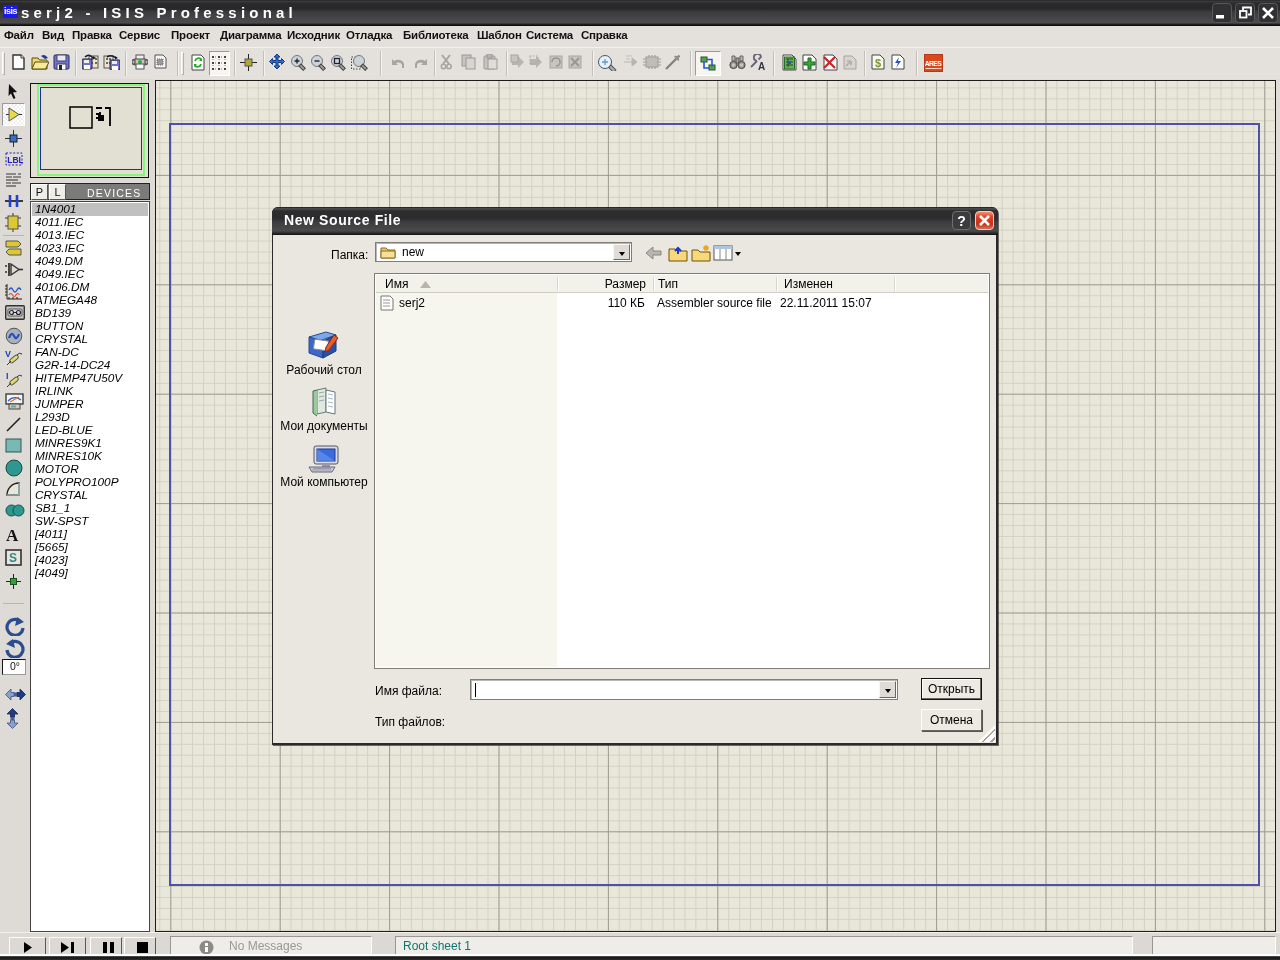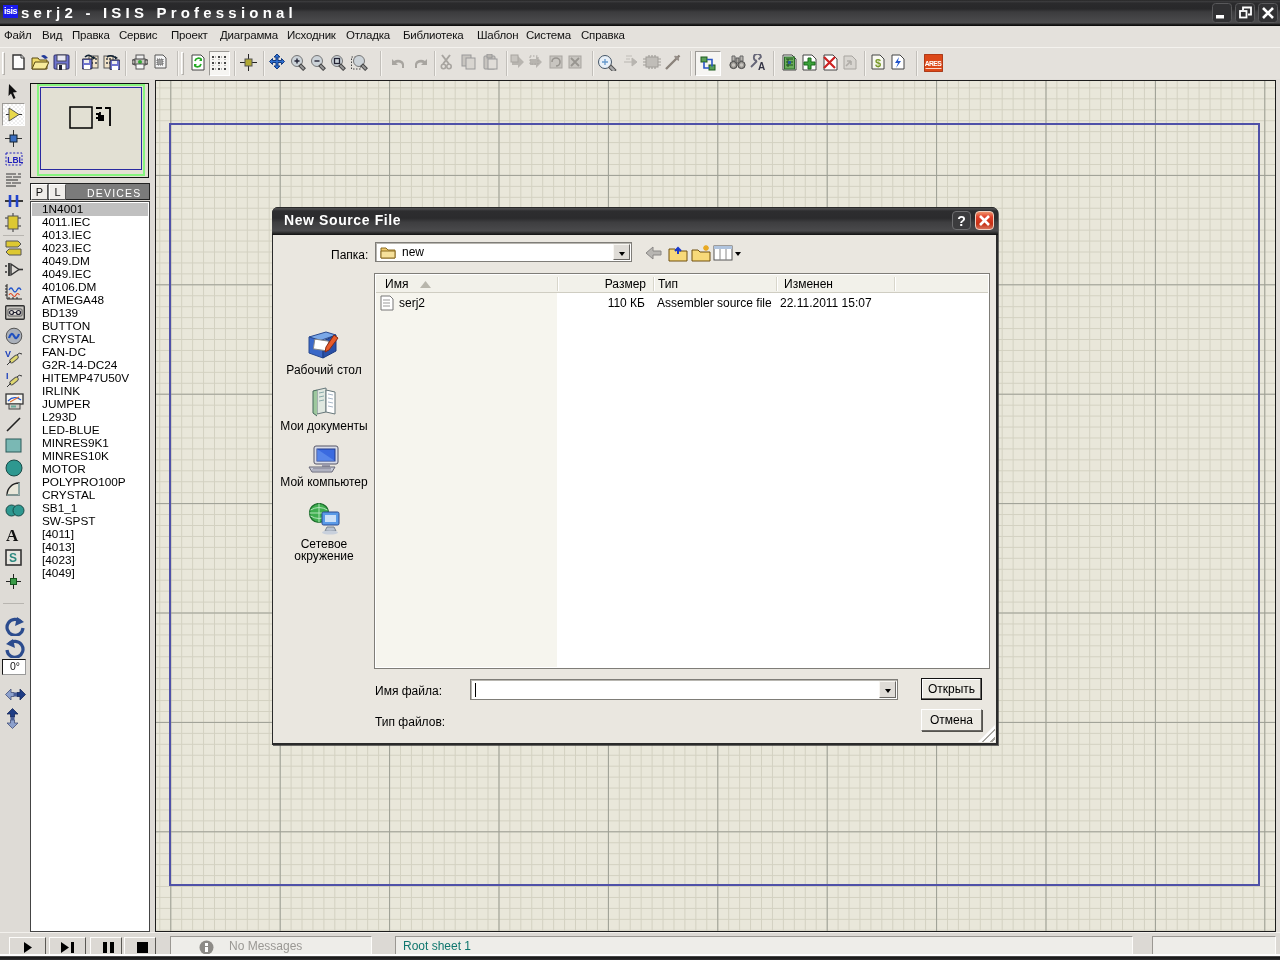--- a/index.html
+++ b/index.html
@@ -7,40 +7,40 @@
 #app *{box-sizing:border-box;}
 
 #titlebar{position:absolute;left:0;top:0;width:1280px;height:26px;
  background:linear-gradient(180deg,#1b1b1b 0%,#3f3f41 4%,#2a2a2c 12%,#28282a 34%,#3c3c3e 46%,#454547 70%,#4c4c4e 88%,#1e1e1e 94%,#060606 100%);}
 #isislogo{position:absolute;left:3px;top:5px;width:15px;height:13px;background:#1a1aee;border:0;}
 #isislogo span{position:absolute;left:1px;top:1px;font-weight:bold;font-size:9px;color:#fff;letter-spacing:-0.5px;}
 #title-text{position:absolute;left:21px;top:4px;color:#fff;font-size:15px;font-weight:bold;letter-spacing:4.2px;}
 .wbtn{position:absolute;top:3px;height:20px;width:20px;color:#fff;}
 
 #menubar{position:absolute;left:0;top:26px;width:1280px;height:21px;background:#e4e1dc;}
-#menubar span{position:absolute;top:3px;font-size:11.5px;color:#111;letter-spacing:-0.2px;}
+#menubar span{position:absolute;top:3px;font-size:11.5px;color:#111;letter-spacing:-0.2px;font-weight:bold;}
 
 #toolbar{position:absolute;left:0;top:47px;width:1280px;height:32px;background:#e4e1dc;border-top:1px solid #f4f2ee;}
 #toolbar svg{position:absolute;top:6px;}
 .tsep{position:absolute;top:3px;width:2px;height:25px;border-left:1px solid #c2bfba;border-right:1px solid #f5f3ef;}
 .thandle{position:absolute;top:4px;width:3px;height:23px;background:#eceae6;border:1px solid #fff;border-right-color:#b5b2ad;border-bottom-color:#b5b2ad;}
 .pressedbox{position:absolute;background:#f6f5f2;border:1px solid #9c9a96;border-right-color:#fff;border-bottom-color:#fff;}
 
 #leftstrip{position:absolute;left:0;top:79px;width:27px;height:853px;background:#dedbd6;text-align:center;}
 #leftstrip svg{position:absolute;left:5px;}
 
 #sidepanel{position:absolute;left:27px;top:79px;width:128px;height:853px;background:#dedbd6;}
 #minimap{position:absolute;left:3px;top:4px;width:119px;height:95px;background:#e2e0d3;border:1px solid #111;}
 #minimap .green{position:absolute;left:6px;top:0px;right:3px;bottom:1px;border:2px solid #86f47e;}
 #minimap .inner{position:absolute;left:9px;top:2.5px;right:6px;bottom:7px;background:#e2e0d3;border:1px solid #2a2aa0;}
 #plhdr{position:absolute;left:3px;top:104px;width:120px;height:17px;background:#7b7b7b;border:1px solid #222;}
 .plbtn{position:absolute;top:0px;width:17px;height:16px;background:#efedea;border:1px solid #555;border-top-color:#fff;border-left-color:#fff;font-size:11px;color:#111;text-align:center;line-height:14px;}
 #devtitle{position:absolute;left:56px;top:2.5px;color:#fff;font-size:10.5px;letter-spacing:1.2px;}
 #devlist{position:absolute;left:3px;top:122px;width:120px;height:731px;background:#fff;border:1px solid #444;font-size:11.8px;color:#000;}
-#devlist .row{position:absolute;left:1px;right:1px;height:13px;padding-left:10px;line-height:13px;white-space:nowrap;}
+#devlist .row{position:absolute;left:1px;right:1px;height:13px;padding-left:3px;line-height:13px;white-space:nowrap;font-style:italic;}
 #devlist .sel{background:#c0c0c0;}
 
 #canvas{position:absolute;left:155px;top:80px;width:1121px;height:852px;border:1px solid #1c1c1c;background:#e9e7da;}
 
 #statusbar{position:absolute;left:0;top:932px;width:1280px;height:28px;background:#dcd9d4;border-top:1px solid #f2f0ec;}
 .sbtn{position:absolute;top:4px;width:37px;height:21px;background:#dcd9d4;border:1px solid #5a5853;border-top-color:#fdfcfa;border-left-color:#fdfcfa;}
 .sfield{position:absolute;top:3px;height:21px;border:1px solid #9a9792;border-bottom-color:#fdfcfa;border-right-color:#fdfcfa;background:#eeede9;font-size:12px;color:#0f766e;line-height:19px;}
 
 #dlg{position:absolute;left:272px;top:207px;width:726px;height:538px;background:#eae7e0;border:1px solid #2a2a2a;border-right-width:2px;border-bottom-width:2px;border-radius:6px 6px 0 0;box-shadow:1px 1px 0 rgba(60,60,60,0.75);}
 #dlgtitle{position:absolute;left:-1px;top:-1px;width:726px;height:28px;border-radius:6px 6px 0 0;
@@ -493,21 +493,21 @@
         <div class="row" style="top:209px">L293D</div>
         <div class="row" style="top:222px">LED-BLUE</div>
         <div class="row" style="top:235px">MINRES9K1</div>
         <div class="row" style="top:248px">MINRES10K</div>
         <div class="row" style="top:261px">MOTOR</div>
         <div class="row" style="top:274px">POLYPRO100P</div>
         <div class="row" style="top:287px">CRYSTAL</div>
         <div class="row" style="top:300px">SB1_1</div>
         <div class="row" style="top:313px">SW-SPST</div>
         <div class="row" style="top:326px">[4011]</div>
-        <div class="row" style="top:339px">[4013]</div>
+        <div class="row" style="top:339px">[5665]</div>
         <div class="row" style="top:352px">[4023]</div>
         <div class="row" style="top:365px">[4049]</div>
       </div>
  </div>
 
  <div id="canvas">
   <svg width="1119" height="850" viewBox="0 0 1119 850">
    <defs>
     <pattern id="g1" width="10.94" height="10.94" x="3.3" y="6.4" patternUnits="userSpaceOnUse">
       <path d="M0 .5 H10.94 M.5 0 V10.94" stroke="#d3d1c1" stroke-width="1" fill="none"></path>
@@ -628,28 +628,20 @@
           <path d="M10 6 l5 -1 M10 10 l5 -1 M10 14 l5 -1" stroke="#8aa"></path>
         </svg><div>Мои документы</div></div>
   <div class="sideitem" style="top:237px"><svg width="34" height="28" viewBox="0 0 34 28">
           <rect x="7" y="1" width="24" height="18" rx="2" fill="#d8dce8" stroke="#556"></rect>
           <rect x="10" y="4" width="18" height="12" fill="#3a6ae0" stroke="#223a8a"></rect>
           <path d="M10 4 l18 12 h-18 z" fill="#6a9af0" opacity="0.6"></path>
           <rect x="15" y="19" width="8" height="3" fill="#99a"></rect>
           <path d="M2 22 h26 l-3 5 h-20 z" fill="#c8ccd8" stroke="#667"></path>
           <path d="M6 23.5 h18 M5 25 h19" stroke="#99a"></path>
         </svg><div>Мой компьютер</div></div>
-  <div class="sideitem" style="top:295px"><svg width="34" height="32" viewBox="0 0 34 32">
-          <circle cx="12" cy="10" r="9.5" fill="#3fae4f" stroke="#1a6a2a" stroke-width="1.2"></circle>
-          <path d="M3.5 7 q8.5 -5 17 0 M3.5 13 q8.5 5 17 0 M12 0.5 v19 M2.5 10 h19" stroke="#b0e4b8" fill="none"></path>
-          <rect x="15" y="9" width="17" height="13" rx="1.5" fill="#5a9ae8" stroke="#2a4a90"></rect>
-          <rect x="18" y="12" width="11" height="7" fill="#cce0f8"></rect>
-          <path d="M20 24 h7 l2 4 h-11 z" fill="#b8c2d2" stroke="#78828e"></path>
-          <ellipse cx="23" cy="29.5" rx="8" ry="2" fill="#c8d0dc"></ellipse>
-        </svg><div>Сетевое<br>окружение</div></div>
 
   <div class="lbl" style="left:102px;top:476px">Имя файла:</div>
   <div class="combo" style="left:197px;top:471px;width:428px;height:21px">
         <div style="position:absolute;left:4px;top:3px;width:1px;height:14px;background:#000"></div>
         <div class="combobtn"></div>
       </div>
   <div class="btn" style="left:648px;top:470px;border:1px solid #111;box-shadow:inset -1px -1px 0 #6a6865, inset 1px 1px 0 #fff">Открыть</div>
   <div class="lbl" style="left:102px;top:507px">Тип файлов:</div>
   <div class="btn" style="left:648px;top:501px">Отмена</div>
   <div style="position:absolute;right:1px;bottom:1px;width:17px;height:17px;background:repeating-linear-gradient(135deg,#fdfdfd 0 2.5px,#a8a6a0 2.5px 4px,#fdfdfd 4px 6px);clip-path:polygon(100% 0,100% 100%,0 100%)"></div>

